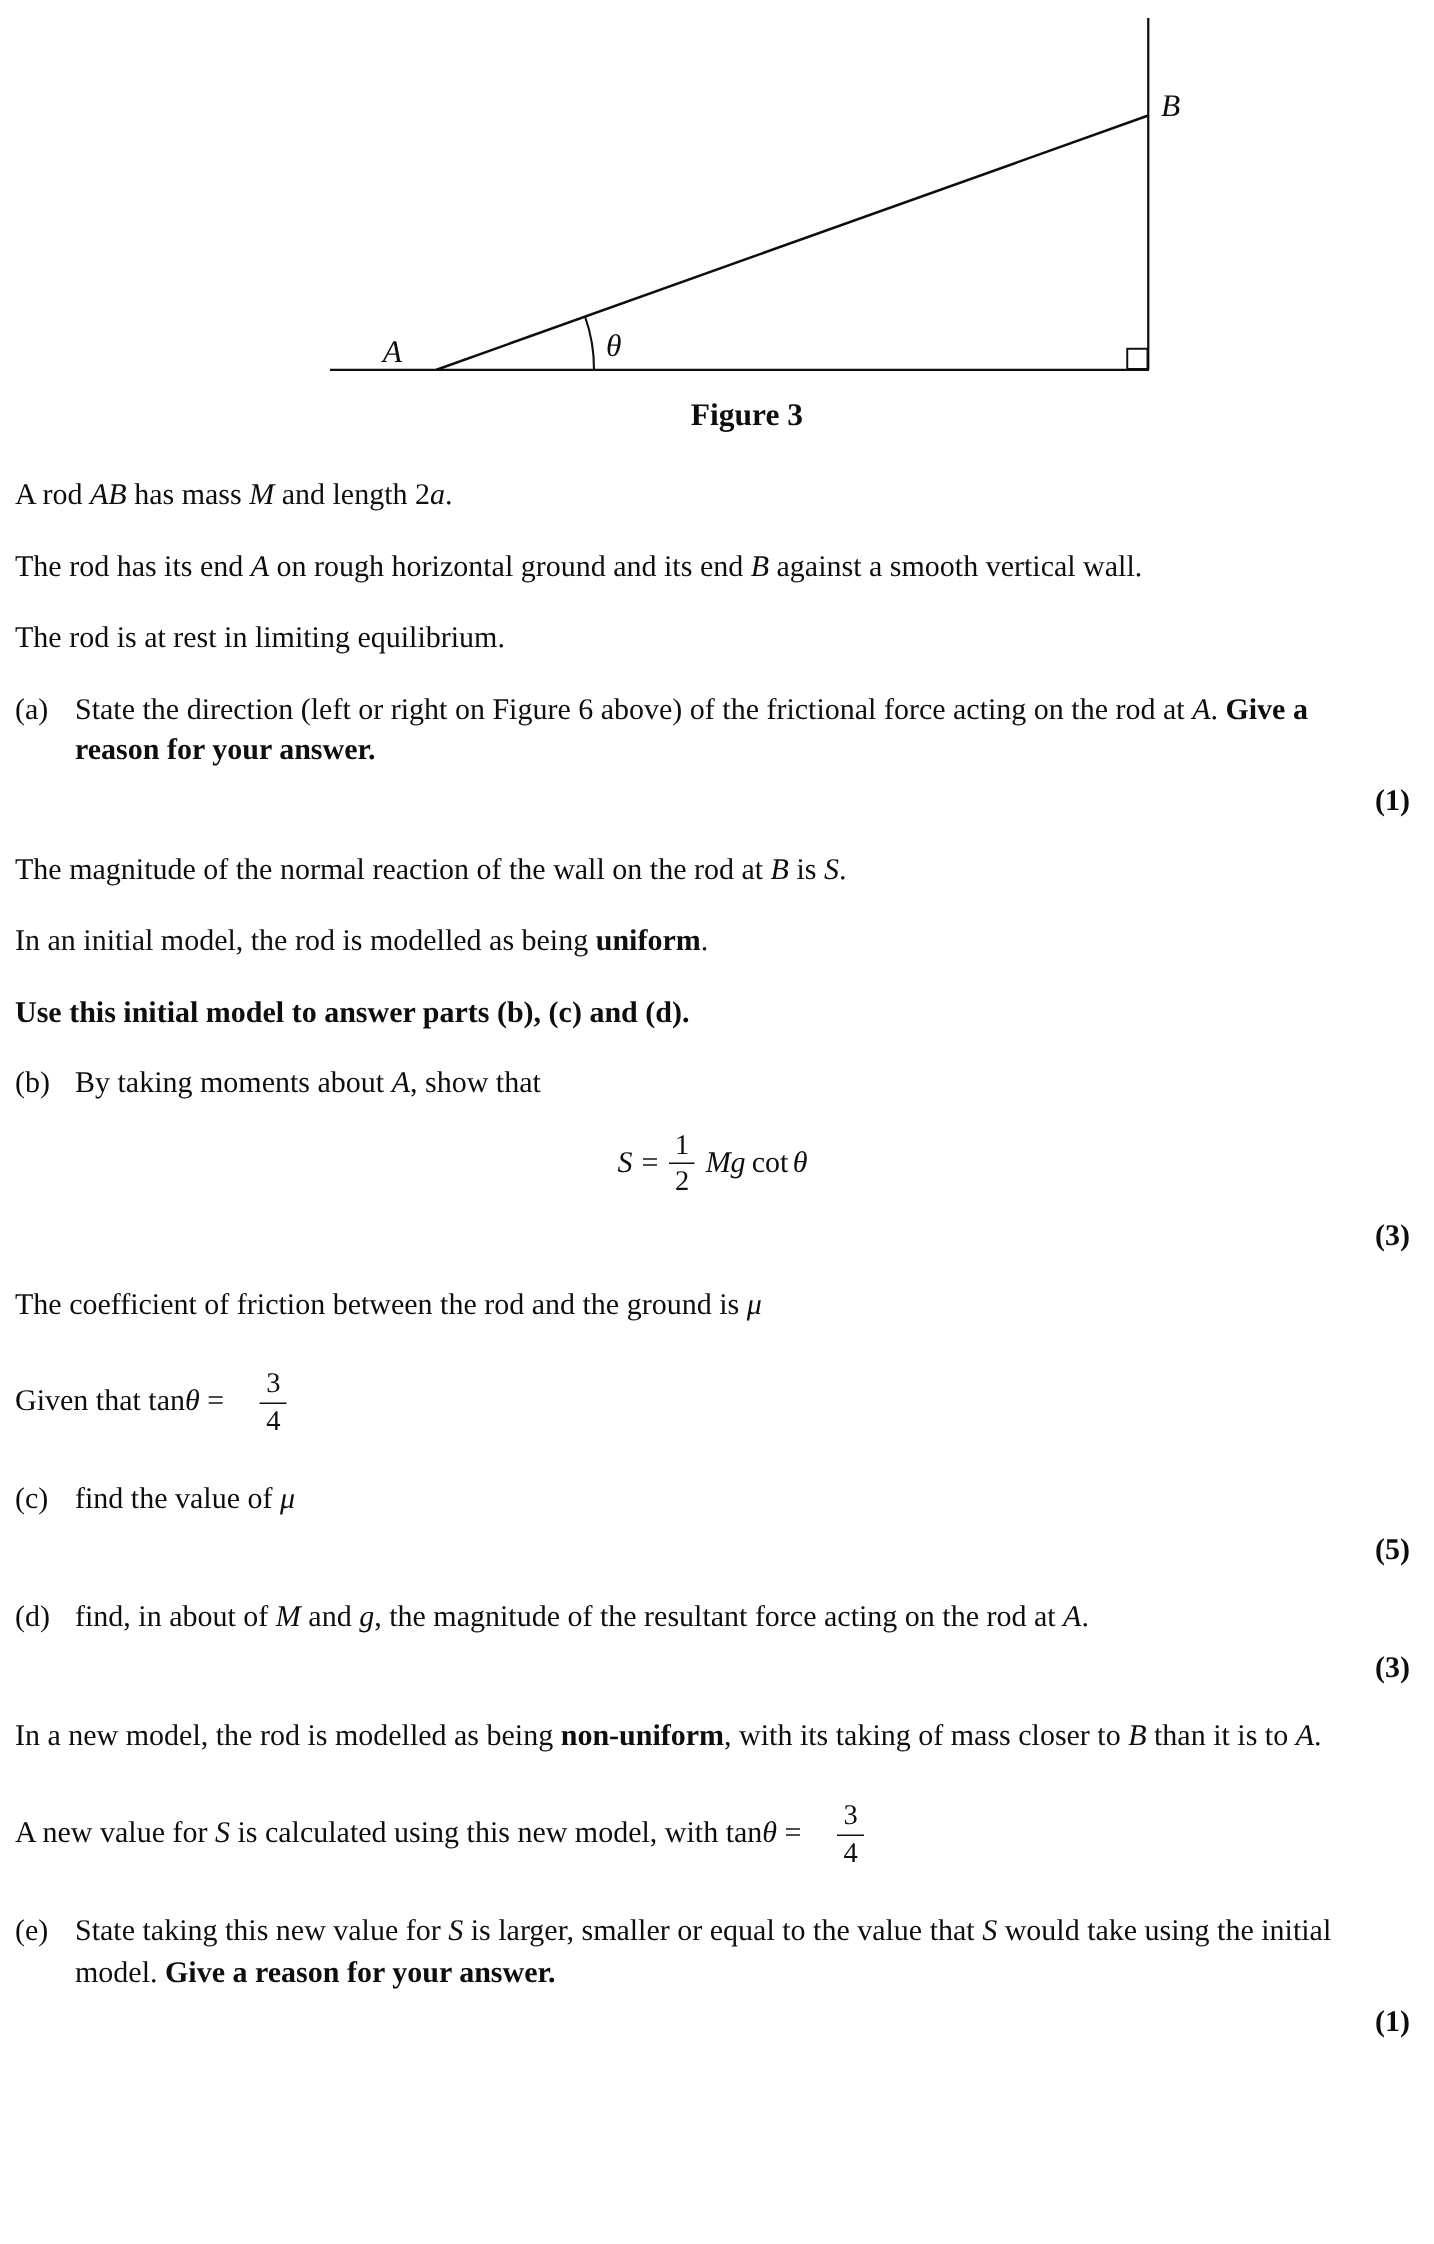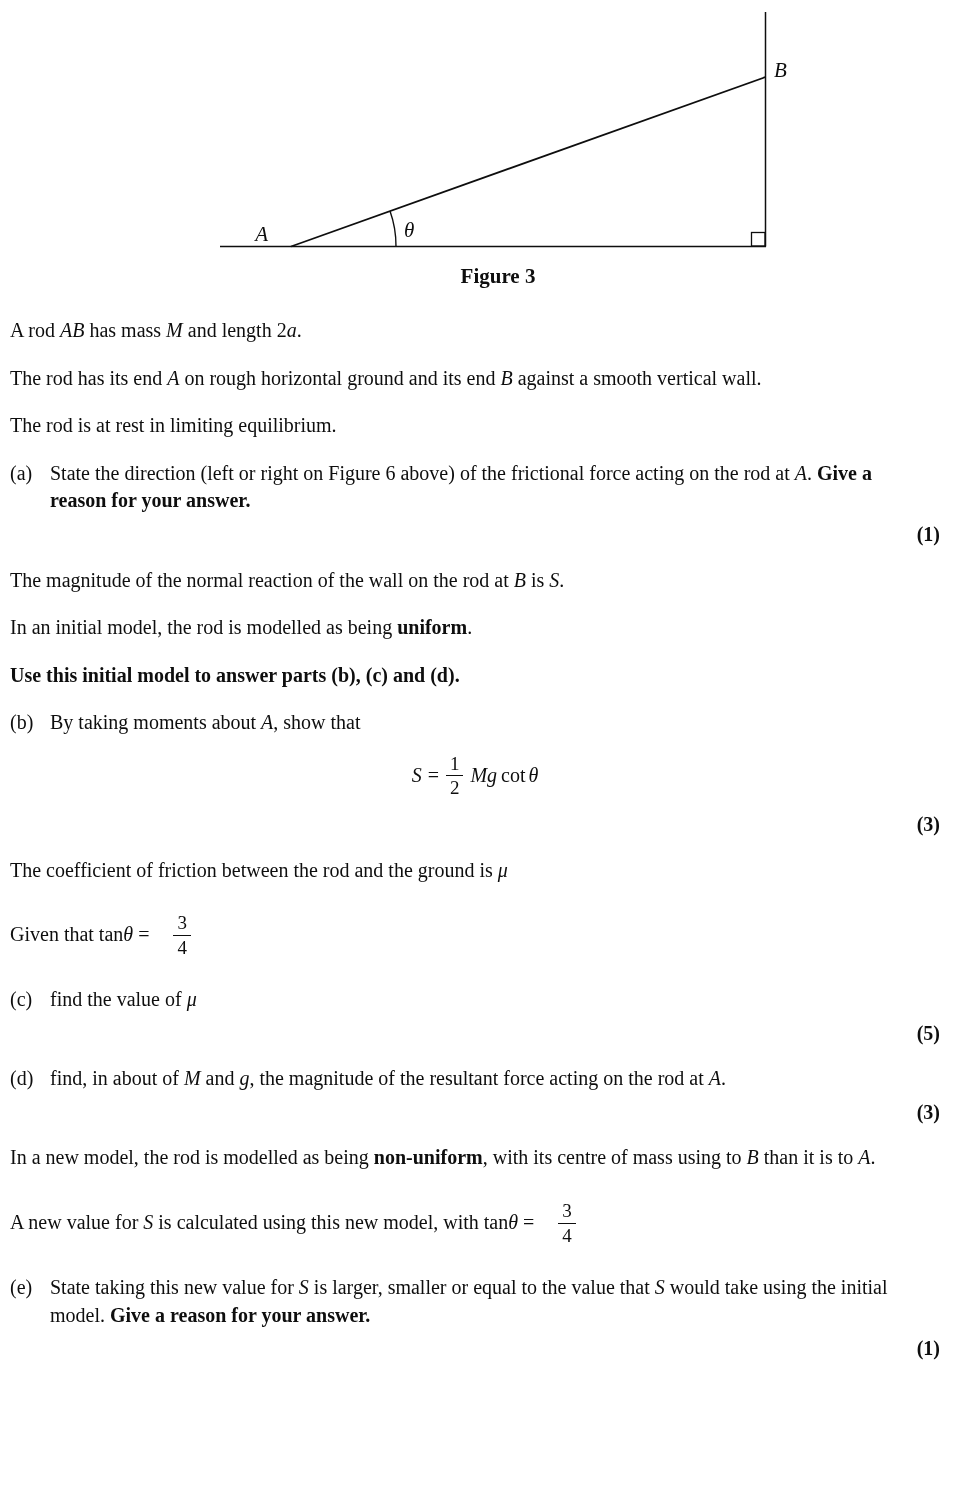--- a/index.html
+++ b/index.html
@@ -97,21 +97,21 @@
     <div class="item-text"><span>find the value of </span><span class="it">μ</span></div>
   </div>
   <div class="mark">(5)</div>
 
   <div class="item">
     <span class="item-label">(d)</span>
     <div class="item-text"><span>find, in about of </span><span class="it">M</span><span> and </span><span class="it">g</span><span>, the magnitude of the resultant force acting on the rod at </span><span class="it">A</span><span>.</span></div>
   </div>
   <div class="mark">(3)</div>
 
-  <p class="para"><span>In a new model, the rod is modelled as being </span><span class="bd">non-uniform</span><span>, with its centre of mass using to </span><span class="it">B</span><span> than it is to </span><span class="it">A</span><span>.</span></p>
+  <p class="para"><span>In a new model, the rod is modelled as being </span><span class="bd">non-uniform</span><span>, with its taking of mass closer to </span><span class="it">B</span><span> than it is to </span><span class="it">A</span><span>.</span></p>
 
   <div class="para-frac">
     <span><span>A new value for </span><span class="it">S</span><span> is calculated using this new model, with tan</span><span class="it">θ</span><span> = </span></span>
     <span class="frac">
       <span class="num">3</span>
       <span class="den">4</span>
     </span>
   </div>
 
   <div class="item">

